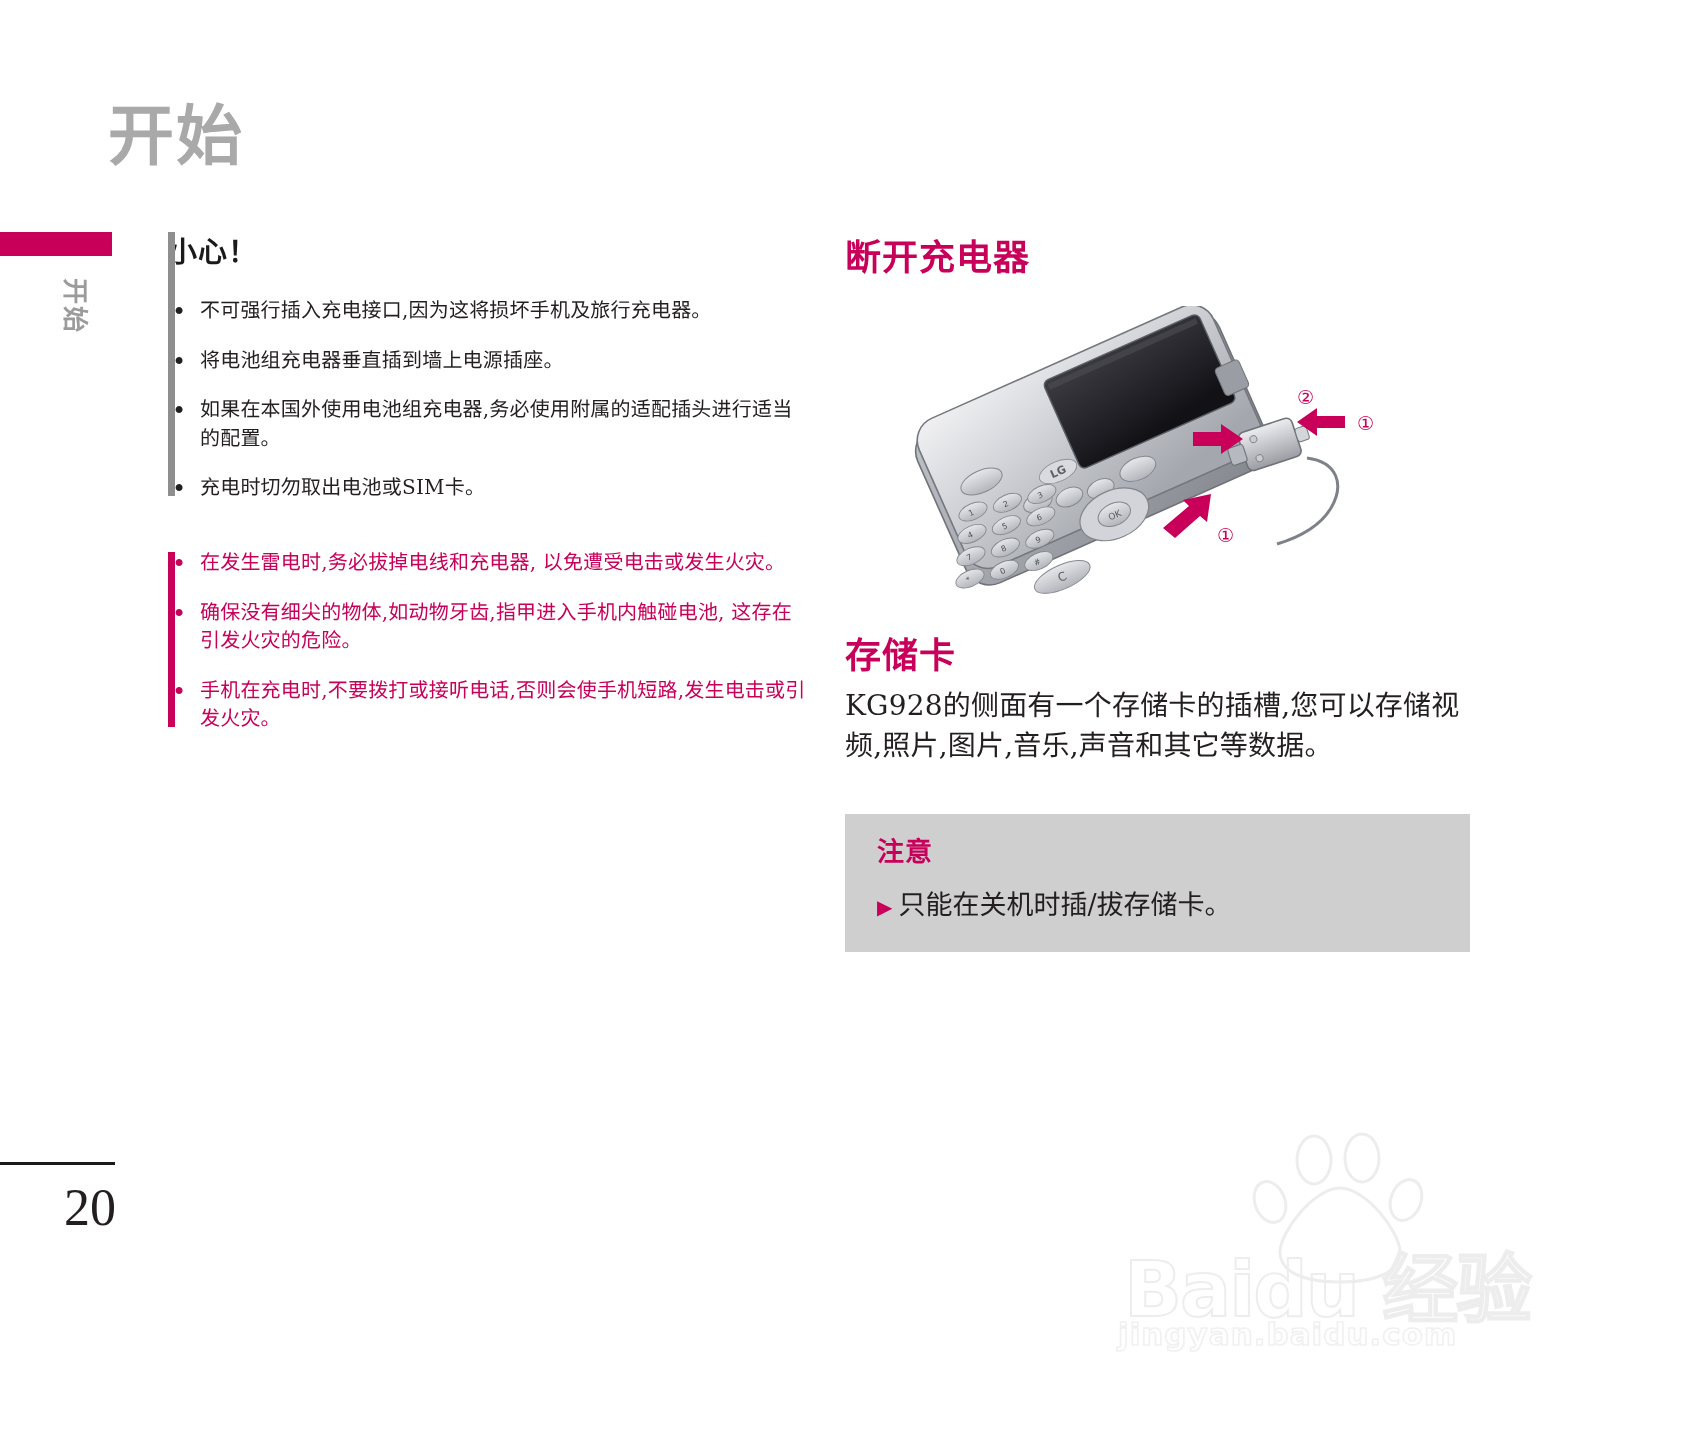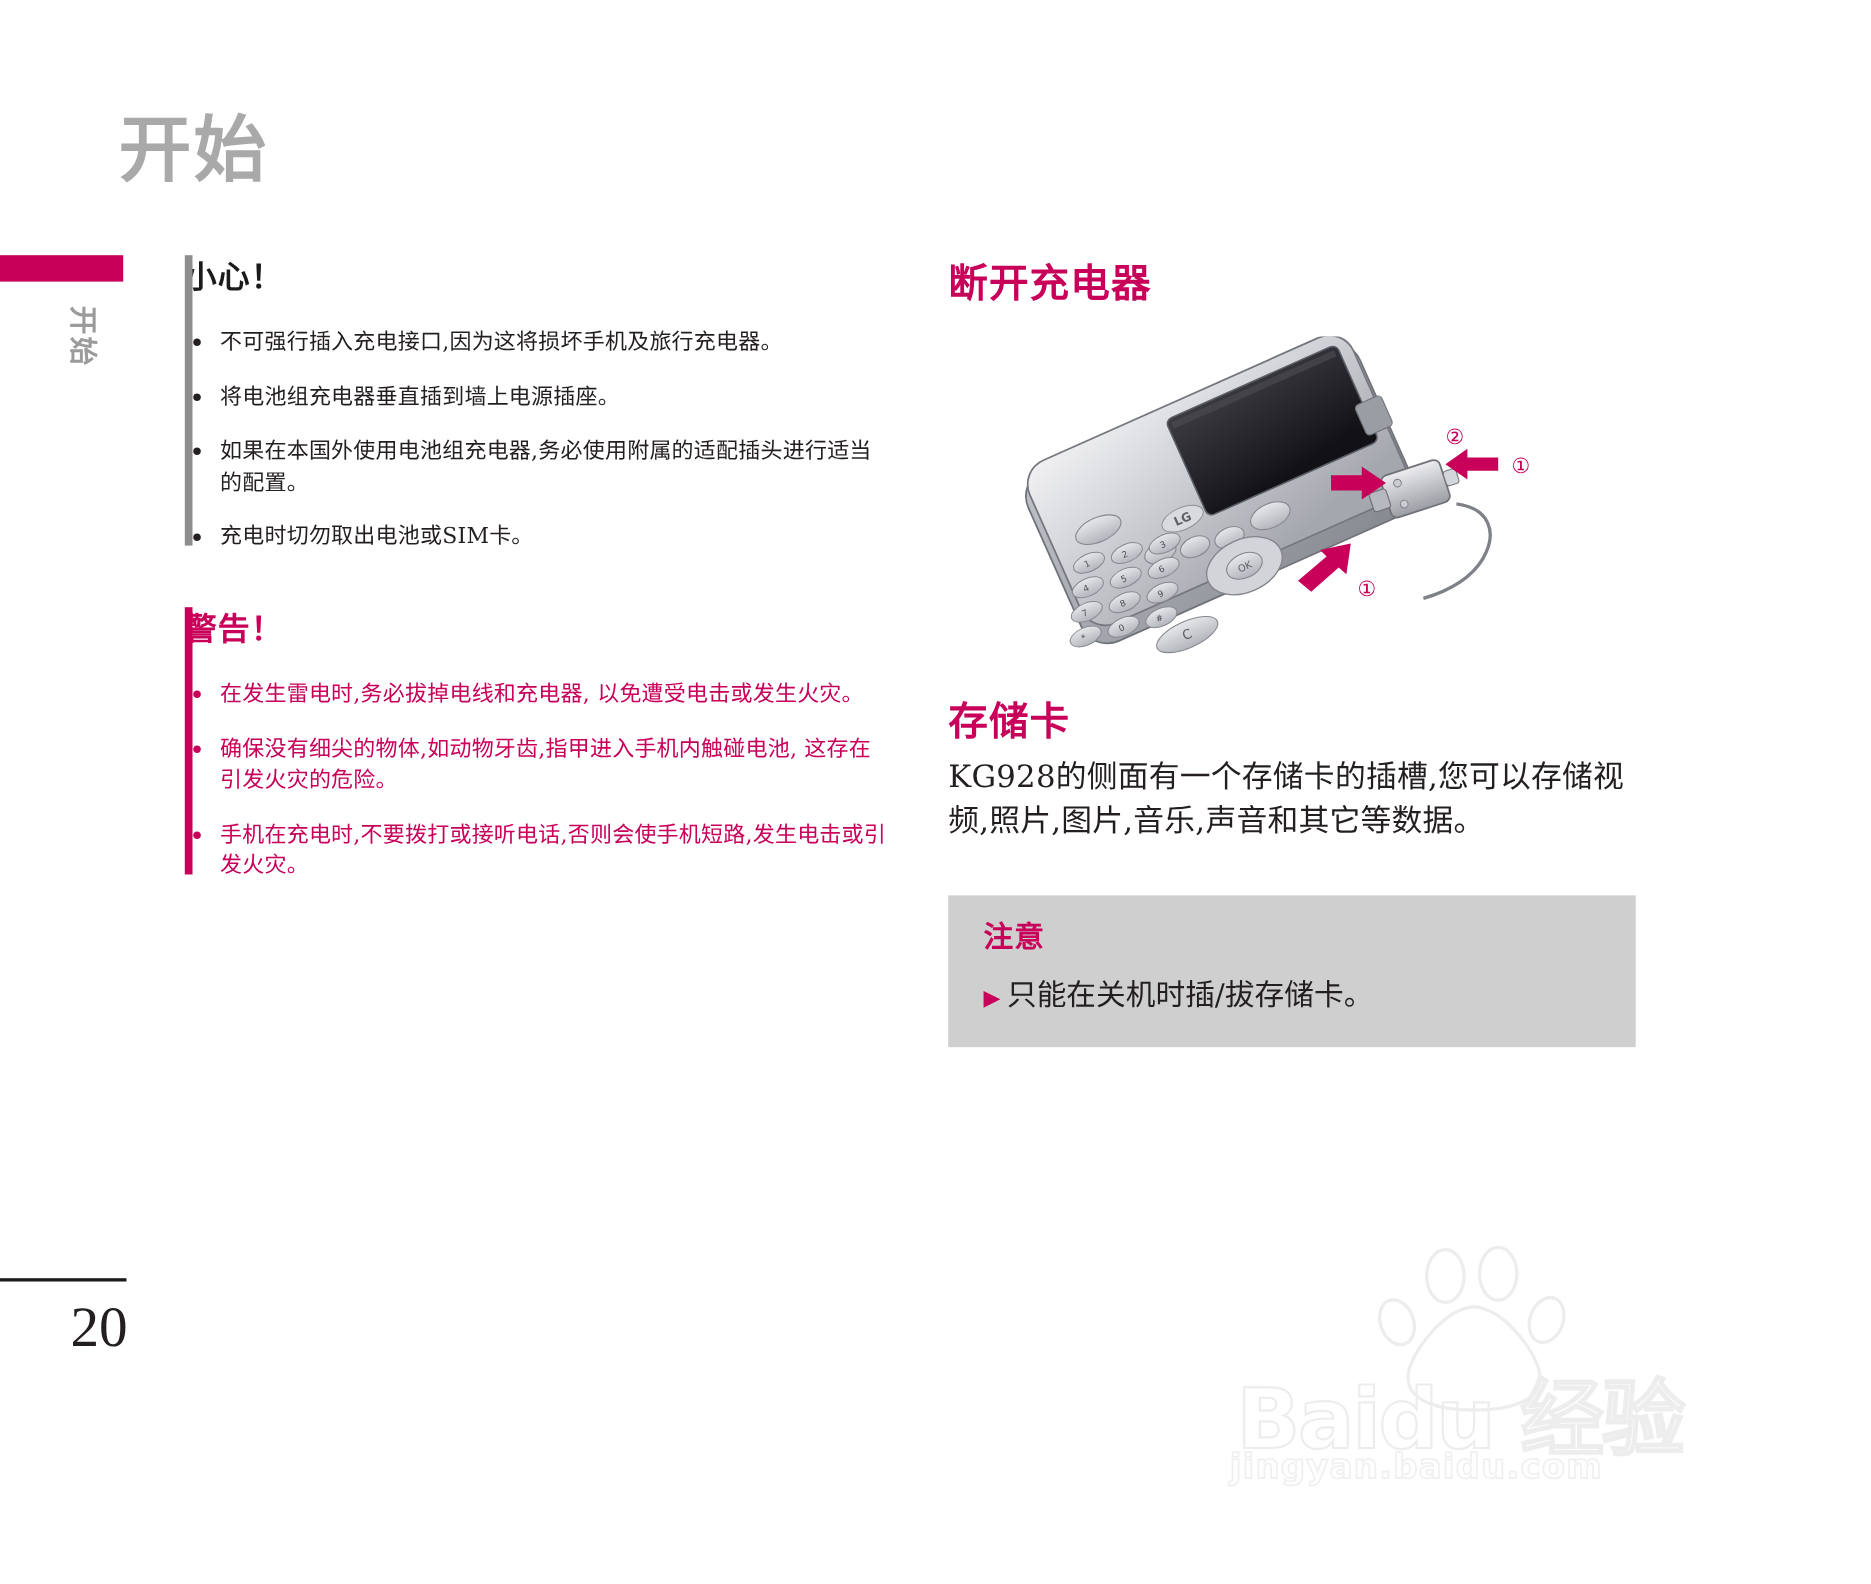--- a/index.html
+++ b/index.html
@@ -56,21 +56,20 @@
     position: absolute;
     left: 168px;
     top: 228px;
     width: 640px;
   }
   .col-right {
     position: absolute;
     left: 845px;
     top: 228px;
     width: 625px;
-    margin-left: 17px;
   }
 
   
   .rule-block {
     position: relative;
   }
   .rule-block::before {
     content: "";
     position: absolute;
     left: 0;
@@ -248,21 +247,20 @@
     <div class="block-heading">小心！</div>
     <ul class="bullets">
       <li>不可强行插入充电接口,因为这将损坏手机及旅行充电器。</li>
       <li>将电池组充电器垂直插到墙上电源插座。</li>
       <li>如果在本国外使用电池组充电器,务必使用附属的适配插头进行适当的配置。</li>
       <li>充电时切勿取出电池或SIM卡。</li>
     </ul>
   </div>
 
   <div class="rule-block warn">
-    <div class="block-heading">警告！</div>
     <ul class="bullets">
       <li>在发生雷电时,务必拔掉电线和充电器, 以免遭受电击或发生火灾。</li>
       <li>确保没有细尖的物体,如动物牙齿,指甲进入手机内触碰电池, 这存在引发火灾的危险。</li>
       <li>手机在充电时,不要拨打或接听电话,否则会使手机短路,发生电击或引发火灾。</li>
     </ul>
   </div>
 
 </div>
 
 <div class="col-right">

